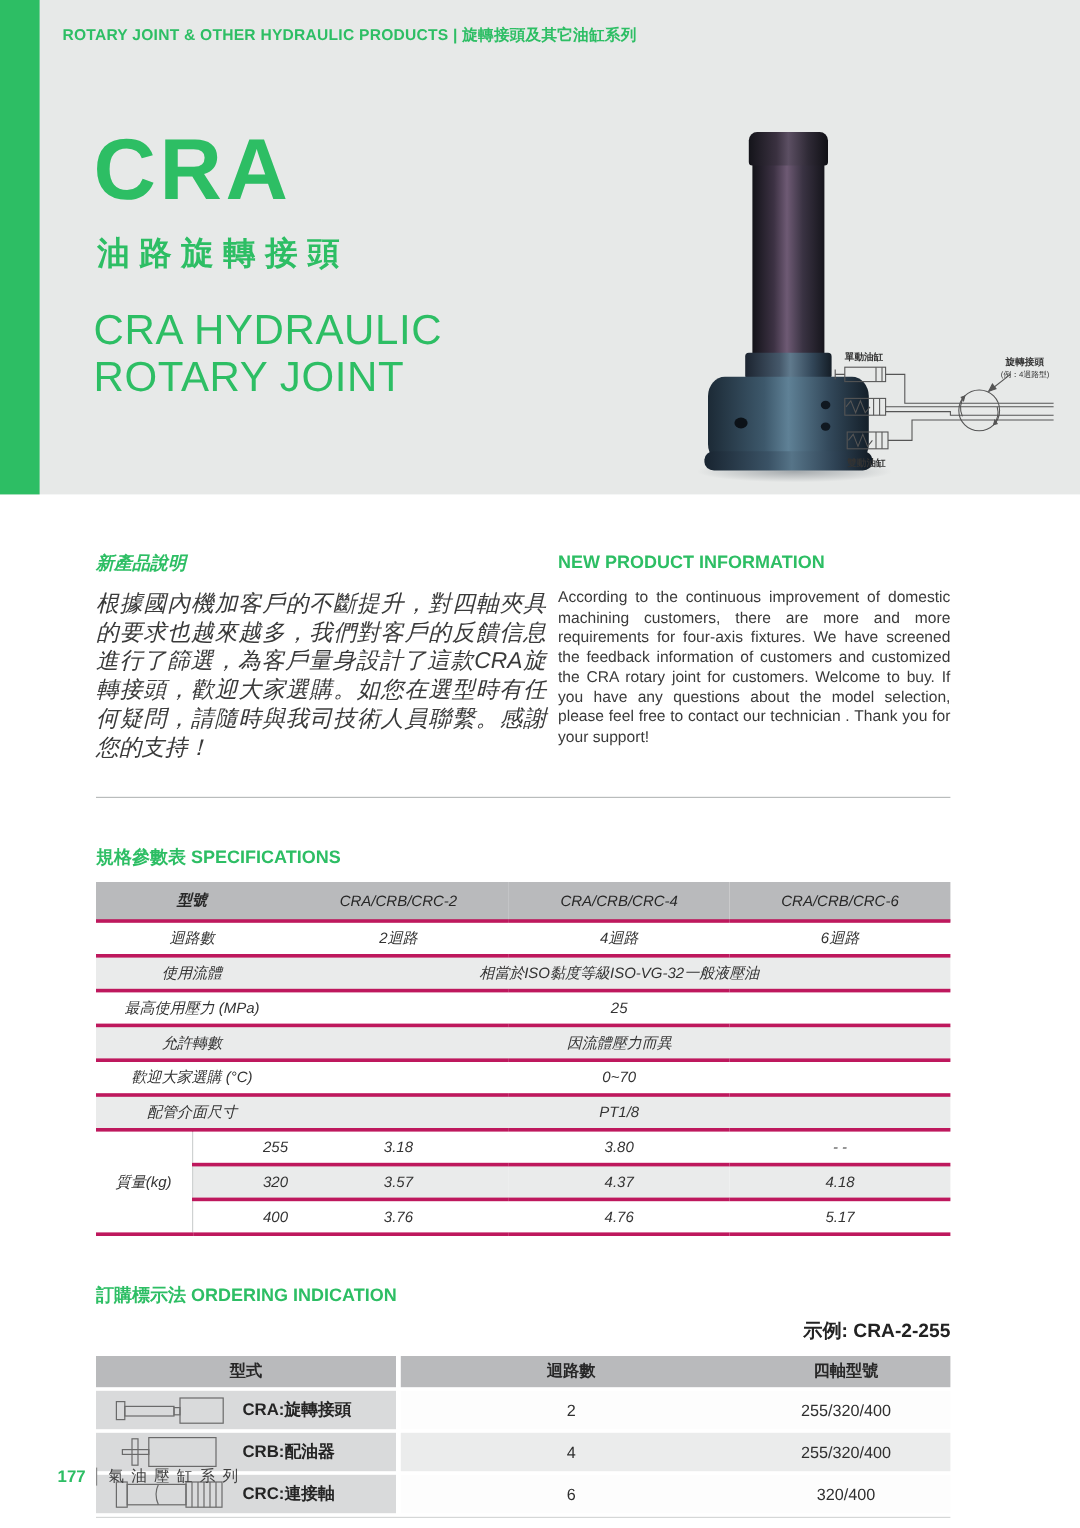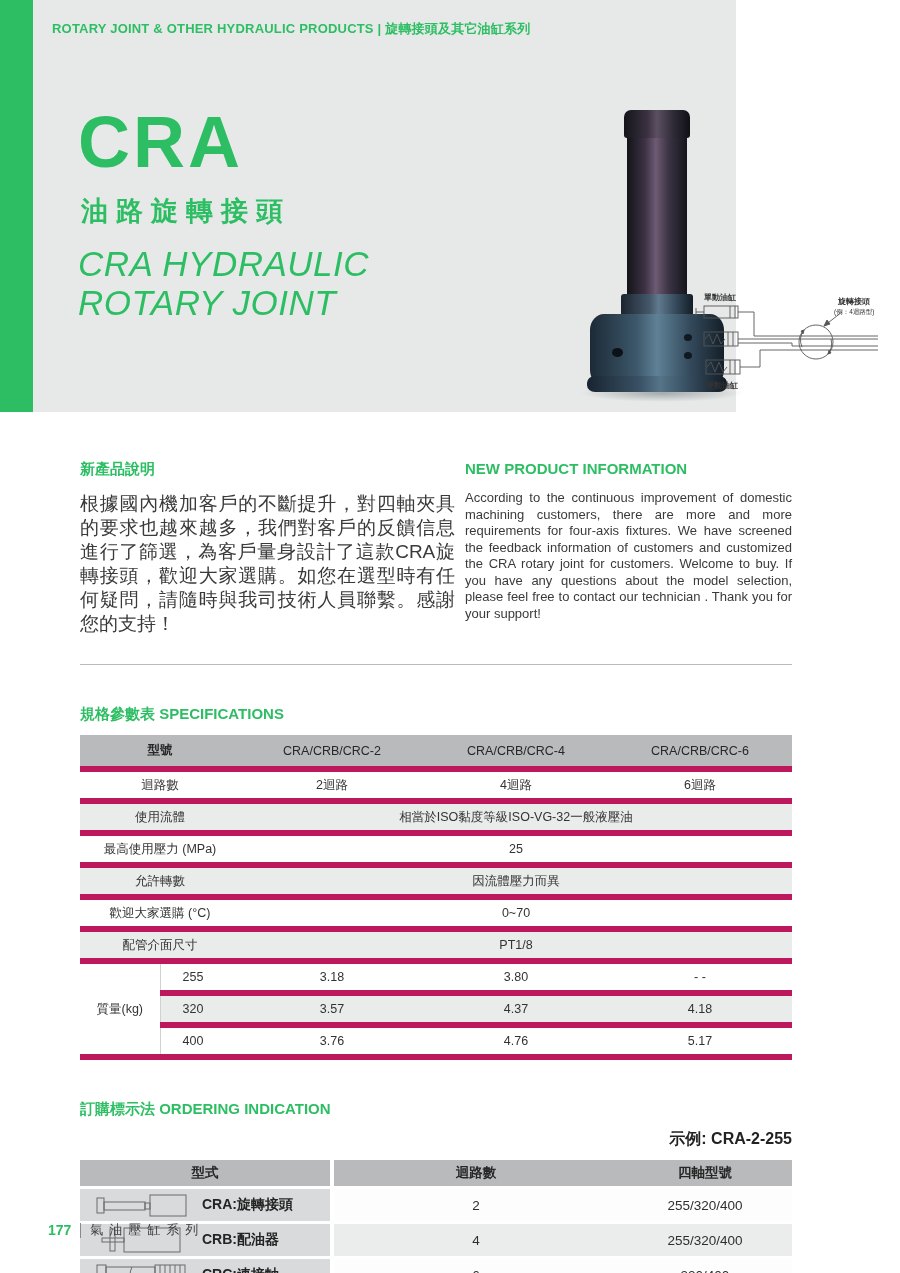--- a/index.html
+++ b/index.html
@@ -1,25 +1,25 @@
 <!DOCTYPE html>
 <html><head>
 <meta charset="utf-8">
 <style>
   html,body{margin:0;padding:0;background:#fff;}
   body{font-family:"Liberation Sans","DejaVu Sans",sans-serif;color:#3b3b3b;}
   .page{position:relative;width:900px;height:1273px;background:#ffffff;overflow:hidden;margin:0 auto;}
 
   
-  .hero{position:absolute;left:0;top:0;width:736px;height:412px;background:#e7e9e8;}
+  .hero{position:absolute;left:0;top:0;width:900px;height:412px;background:#e7e9e8;}
   .green-band{position:absolute;left:0;top:0;width:33px;height:412px;background:#2dbe64;}
   .topbar{position:absolute;left:52px;top:20px;font-size:13px;font-weight:bold;color:#2dbe64;letter-spacing:.2px;}
   .cra-title{position:absolute;left:78px;top:106px;font-size:72px;line-height:1;font-weight:bold;letter-spacing:3px;color:#2dbe64;}
   .cra-sub-zh{position:absolute;left:81px;top:193px;font-size:27px;letter-spacing:8px;color:#2dbe64;font-weight:600;}
-  .cra-sub-en{position:absolute;left:78px;top:244px;font-size:35px;line-height:39px;color:#2dbe64;letter-spacing:.5px;font-style:italic;}
+  .cra-sub-en{position:absolute;left:78px;top:256px;font-size:35px;line-height:39px;color:#2dbe64;letter-spacing:.5px;}
 
   
   .photo{position:absolute;left:572px;top:102px;width:180px;height:300px;}
   .p-shadow{position:absolute;left:8px;top:282px;width:164px;height:18px;background:radial-gradient(ellipse at center,rgba(40,50,60,.35),rgba(40,50,60,0) 70%);}
   .p-cap{position:absolute;left:52px;top:8px;width:66px;height:28px;border-radius:7px 7px 3px 3px;background:linear-gradient(90deg,#14141a,#3a3140 35%,#5c4f63 50%,#2f2a36 75%,#101015);}
   .p-shaft{position:absolute;left:55px;top:32px;width:60px;height:162px;background:linear-gradient(90deg,#131319,#3d3244 30%,#6e5a74 48%,#3a3343 70%,#16151c);}
   .p-neck{position:absolute;left:49px;top:192px;width:72px;height:22px;border-radius:3px;background:linear-gradient(90deg,#1c2430,#45586a 40%,#607a8d 52%,#324658 78%,#141d26);}
   .p-base{position:absolute;left:18px;top:212px;width:134px;height:72px;border-radius:14px/16px;background:linear-gradient(90deg,#1c2a36,#3d586b 35%,#5f8196 50%,#33495b 75%,#141f29);}
   .p-base-rim{position:absolute;left:15px;top:274px;width:140px;height:16px;border-radius:8px/7px;background:linear-gradient(90deg,#182430,#3a5265 38%,#567488 52%,#2e4254 78%,#111a23);}
   .p-hole1{position:absolute;left:40px;top:246px;width:11px;height:9px;border-radius:50%;background:#0c1218;}
@@ -27,38 +27,38 @@
   .p-hole3{position:absolute;left:112px;top:250px;width:8px;height:7px;border-radius:50%;background:#101820;}
 
   .schematic{position:absolute;left:692px;top:290px;width:196px;height:116px;}
   .schematic svg{display:block;}
   .schematic text{font-family:"Liberation Sans","DejaVu Sans",sans-serif;font-size:8px;font-weight:bold;fill:#333;}
 
   
   .content{position:absolute;left:80px;top:412px;width:712px;}
 
   .intro{display:flex;gap:10px;margin-top:48px;}
-  .intro-col-zh{width:375px;}
+  .intro-col-zh{width:375px;font-style:italic;}
   .intro-col-en{width:327px;margin-left:auto;}
   .intro h3{margin:0 0 13px 0;font-size:15px;color:#2dbe64;font-weight:bold;}
   .intro-col-zh p{margin:0;font-size:19px;line-height:24px;text-align:justify;color:#3a3a3a;}
   .intro-col-en p{margin:0;font-size:13px;line-height:16.5px;text-align:justify;color:#3a3a3a;}
 
   .rule{border:none;border-top:1px solid #b9bcbc;margin:28px 0 0 0;width:712px;}
 
   .sec-title{margin:40px 0 0 0;font-size:15px;color:#2dbe64;font-weight:bold;}
 
   
   .spec-table{width:712px;border-collapse:collapse;table-layout:fixed;margin-top:11px;font-size:12.5px;color:#333;}
-  .spec-table th,.spec-table td{border-bottom:6px solid #be185d;height:26px;text-align:center;padding:0;font-weight:normal;}
+  .spec-table th,.spec-table td{border-bottom:3px solid #be185d;height:26px;text-align:center;padding:0;font-weight:normal;font-style:italic;}
   .spec-table thead th{background:#b9babc;height:31px;color:#272727;}
   .spec-table thead th.model{font-weight:bold;}
   .spec-table tr.alt td{background:#eaebeb;}
   .spec-table td.wlabel{background:#fff;border-right:1px solid #cfd2d2;}
-  .spec-table td.size{text-align:left;padding-left:22px;}
+  .spec-table td.size{text-align:right;padding-left:22px;}
 
   
   .example{margin:10px 0 0 0;font-size:16px;font-weight:bold;color:#222;text-align:right;}
   .ord-table{margin-top:10px;width:712px;border-bottom:1px solid #d5d7d7;}
   .ord-row{display:flex;gap:4px;margin-bottom:3px;}
   .ord-cell-a{width:250px;background:#d9dadb;display:flex;align-items:center;}
   .ord-cell-bc{flex:1;display:flex;}
   .ord-cell-b{width:62%;display:flex;align-items:center;justify-content:center;font-size:13.5px;color:#2f2f2f;}
   .ord-cell-c{width:38%;display:flex;align-items:center;justify-content:center;font-size:13.5px;color:#2f2f2f;}
   .ord-row.head{height:26px;}

